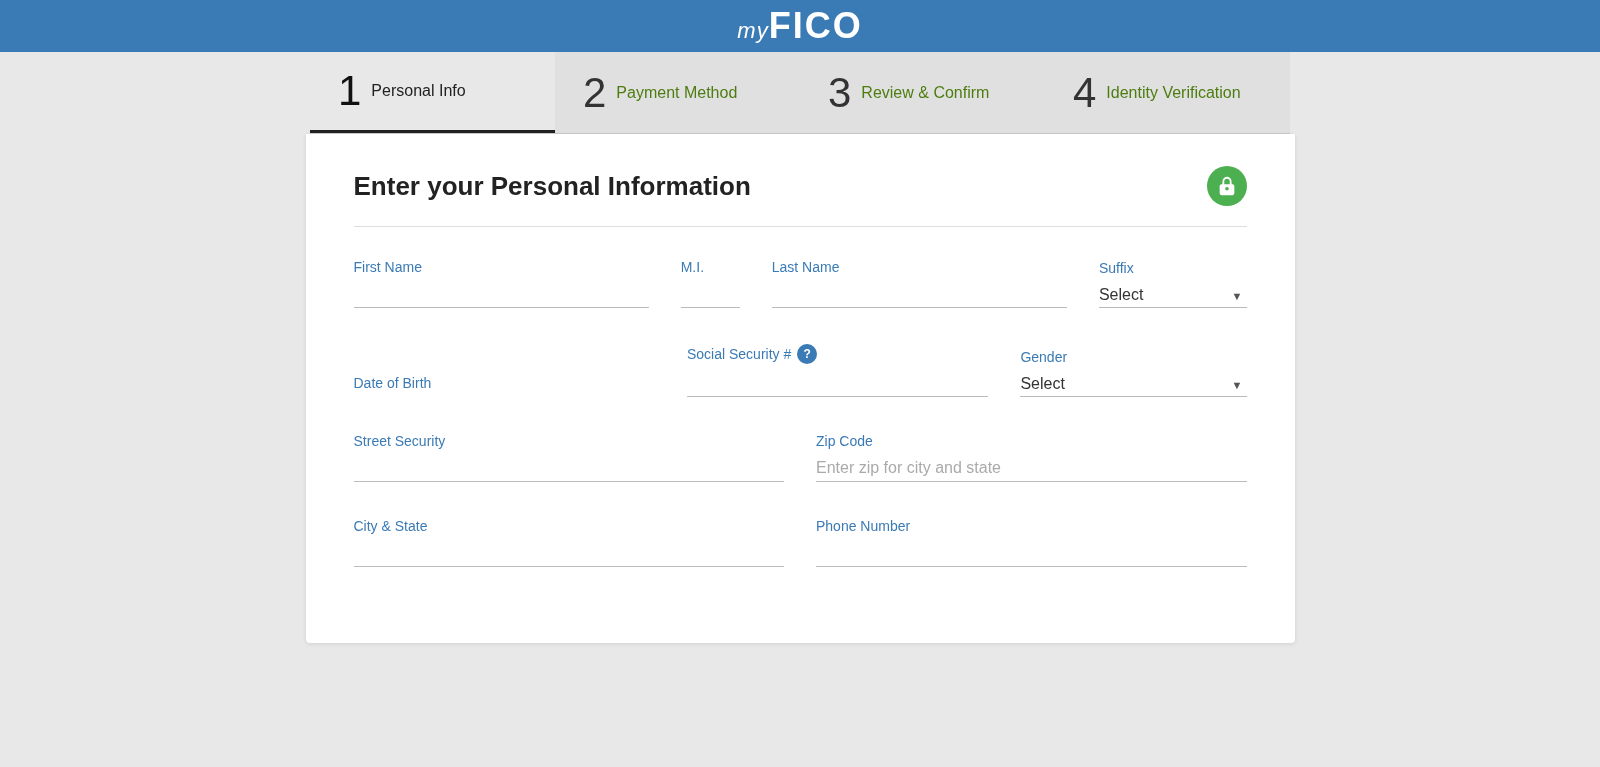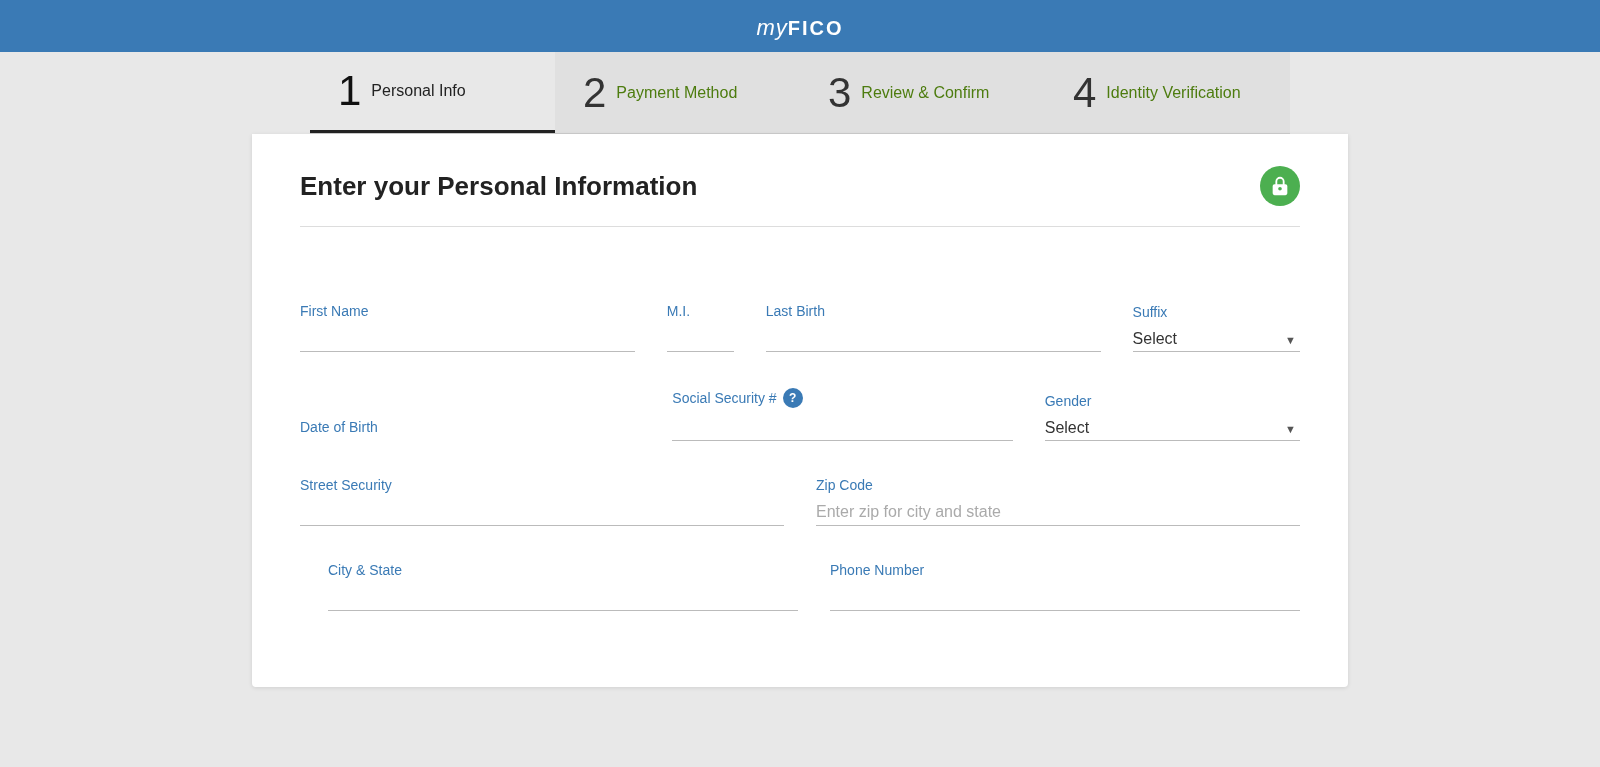--- a/index.html
+++ b/index.html
@@ -26,21 +26,21 @@
       letter-spacing: 1px;
     }
     .logo span.my {
       font-style: italic;
       font-weight: 400;
       font-size: 22px;
     }
     .logo span.fico {
       font-style: normal;
       font-weight: 700;
-      font-size: 20px;
+      font-size: 36px;
       letter-spacing: 2px;
     }
 
     
     .page-content {
       flex: 1;
       display: flex;
       flex-direction: column;
       align-items: center;
       padding: 0 0 40px 0;
@@ -89,21 +89,21 @@
       font-weight: 400;
     }
 
     .step.active .step-label {
       color: #222;
     }
 
     
     .form-card {
       background: white;
-      width: 1096px;
+      width: 989px;
       border-radius: 0 0 4px 4px;
       padding: 32px 48px 40px 48px;
       box-shadow: 0 1px 4px rgba(0,0,0,0.1);
     }
 
     .form-header {
       display: flex;
       justify-content: space-between;
       align-items: center;
       padding-bottom: 20px;
@@ -140,30 +140,30 @@
       margin-bottom: 36px;
       align-items: flex-end;
     }
 
     .form-group {
       display: flex;
       flex-direction: column;
       position: relative;
     }
 
-    .form-group.first-name { flex: 3; margin-top: 44px; }
+    .form-group.first-name { flex: 3; }
     .form-group.mi { flex: 0.6; }
     .form-group.last-name { flex: 3; }
     .form-group.suffix { flex: 1.5; }
     .form-group.dob { flex: 2; }
     .form-group.ssn { flex: 2; }
     .form-group.gender { flex: 1.5; }
     .form-group.street { flex: 2; }
     .form-group.zip { flex: 2; }
-    .form-group.city { flex: 2; margin-left: 28px; }
+    .form-group.city { flex: 2; }
     .form-group.phone { flex: 2; }
 
     .field-label {
       font-size: 14px;
       color: #3a7ab5;
       font-weight: 500;
       margin-bottom: 6px;
       display: flex;
       align-items: center;
       gap: 6px;
@@ -270,21 +270,21 @@
     <div class="form-row">
       <div class="form-group first-name">
         <label class="field-label">First Name</label>
         <input class="field-input" type="text" style="">
       </div>
       <div class="form-group mi">
         <label class="field-label">M.I.</label>
         <input class="field-input" type="text" style="">
       </div>
       <div class="form-group last-name">
-        <label class="field-label">Last Birth</label>
+        <label class="field-label">Last Name</label>
         <input class="field-input" type="text" style="">
       </div>
       <div class="form-group suffix">
         <label class="field-label">Suffix</label>
         <div class="select-wrapper">
           <select class="field-select">
             <option>Select</option>
             <option>Jr.</option>
             <option>Sr.</option>
             <option>II</option>

